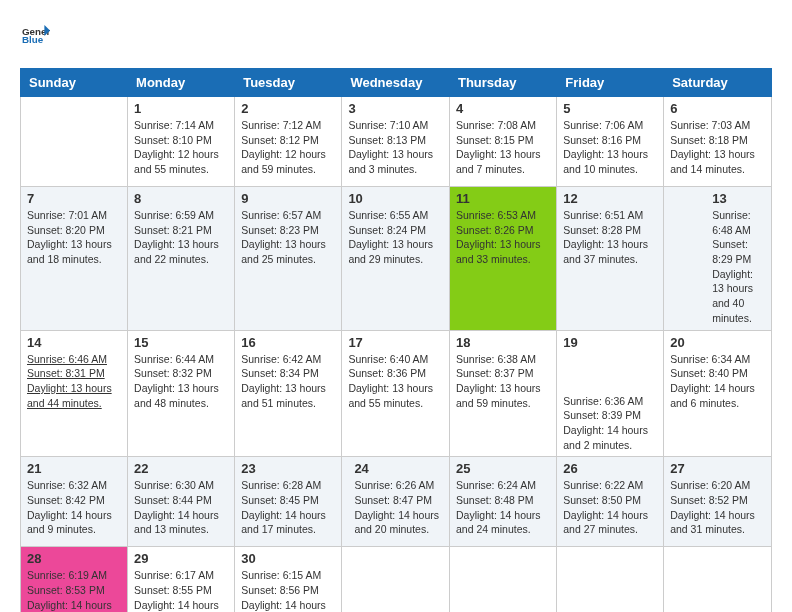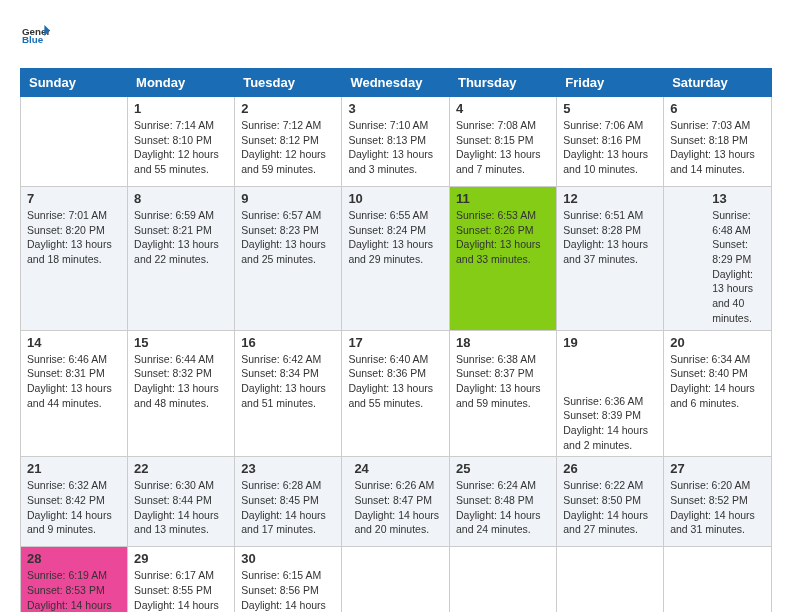--- a/index.html
+++ b/index.html
@@ -206,21 +206,21 @@
           <div class="day-num">13</div>
           <div class="day-info" style="white-space: pre-line;">Sunrise: 6:48 AM
 Sunset: 8:29 PM
 Daylight: 13 hours
 and 40 minutes.</div>
         </td>
       </tr>
       <tr>
         <td style="background: rgb(255, 255, 255);">
           <div class="day-num">14</div>
-          <div class="day-info" style="white-space: pre-line;">Sunrise: 6:46 AM
+          <div class="day-info" style="white-space: pre-line; text-decoration: underline;">Sunrise: 6:46 AM
 Sunset: 8:31 PM
 Daylight: 13 hours
 and 44 minutes.</div>
         </td>
         <td style="background: rgb(255, 255, 255);">
           <div class="day-num">15</div>
           <div class="day-info" style="white-space: pre-line;">Sunrise: 6:44 AM
 Sunset: 8:32 PM
 Daylight: 13 hours
 and 48 minutes.</div>

